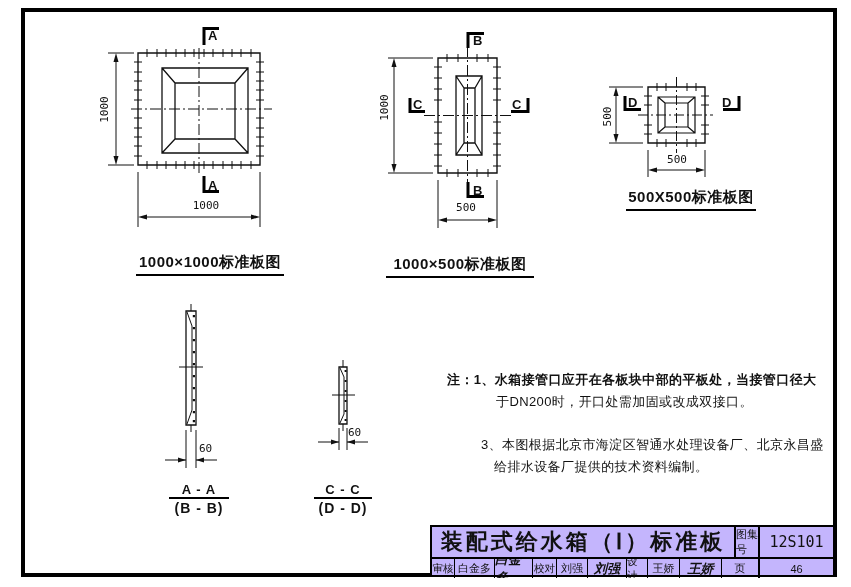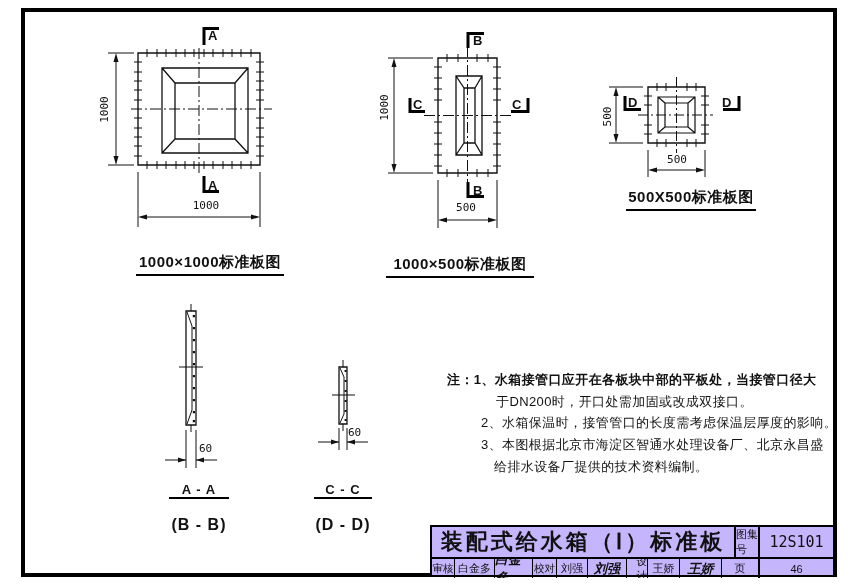--- a/index.html
+++ b/index.html
@@ -15,21 +15,21 @@
   .lbl{position:absolute;color:#111;white-space:nowrap;}
   .seclet{font-size:13px;font-weight:700;font-family:"Liberation Sans",sans-serif;}
   .dim{font-size:11px;font-family:"DejaVu Sans Mono",monospace;letter-spacing:0;}
   .vdim{transform:rotate(-90deg);transform-origin:center center;text-align:center;}
   .hdim{text-align:center;}
   .caption{
     font-size:15px;font-weight:700;text-align:center;
     border-bottom:2px solid #000;padding-bottom:2px;letter-spacing:.5px;
   }
   .secname{font-size:13px;font-weight:700;text-align:center;letter-spacing:1px;}
-  .secsub{font-size:16px;font-weight:700;text-align:center;letter-spacing:1px;margin-top:16px;}
+  .secsub{font-size:14px;font-weight:700;text-align:center;letter-spacing:1px;}
   .underbar{position:absolute;background:#000;height:2px;}
   .note{font-size:13px;letter-spacing:.4px;}
   
   .tb{
     position:absolute;left:430px;top:525px;width:403px;height:50px;
     border-left:2.5px solid #000;border-top:2.5px solid #000;
     box-sizing:border-box;display:flex;flex-direction:column;background:#c4b5fd;
   }
   .tb .row1{flex:1;display:flex;border-bottom:2px solid #000;}
   .tb .row2{height:19px;display:flex;}
@@ -154,37 +154,36 @@
     <polygon points="29,82 21,79.5 21,84.5" fill="#111"></polygon>
     <polygon points="37,82 45,79.5 45,84.5" fill="#111"></polygon>
   </svg>
   <div class="lbl dim" style="left:348px;top:426px;">60</div>
   <div class="lbl secname" style="left:314px;top:482px;width:58px;">C - C</div>
   <div class="underbar" style="left:314px;top:497px;width:58px;"></div>
   <div class="lbl secsub" style="left:311px;top:500px;width:64px;">(D - D)</div>
 
   <div class="lbl note" style="left:447px;top:371px;font-weight:bold;">注：1、水箱接管口应开在各板块中部的平板处，当接管口径大</div>
   <div class="lbl note" style="left:496px;top:393px;">于DN200时，开口处需加固或改成双接口。</div>
-  <div class="lbl note" style="left:481px;top:414px;">2、水箱保温时，接管管口的长度需考虑保温层厚度的影响。</div>
   <div class="lbl note" style="left:481px;top:436px;">3、本图根据北京市海淀区智通水处理设备厂、北京永昌盛</div>
   <div class="lbl note" style="left:494px;top:458px;">给排水设备厂提供的技术资料编制。</div>
 
   <div class="tb">
     <div class="row1">
       <div class="cell tb-title">装配式给水箱（Ⅰ）标准板</div>
       <div class="cell tb-atlas-label">图集号</div>
       <div class="cell tb-atlas-no">12S101</div>
     </div>
     <div class="row2">
       <div class="cell sm" style="width:23px;">审核</div>
       <div class="cell nm" style="width:40px;">白金多</div>
       <div class="cell sig" style="width:38px;">白金多</div>
       <div class="cell sm" style="width:24px;">校对</div>
       <div class="cell nm" style="width:31px;">刘强</div>
       <div class="cell sig" style="width:39px;">刘强</div>
-      <div class="cell sm" style="width:21px;text-align:right;">设计</div>
+      <div class="cell sm" style="width:21px;">设计</div>
       <div class="cell nm" style="width:32px;">王娇</div>
       <div class="cell sig" style="width:42px;">王娇</div>
       <div class="cell nm" style="width:38px;border-right:2px solid #000;">页</div>
       <div class="cell nm" style="flex:1;">46</div>
     </div>
   </div>
 </div>
 
 </body></html>

